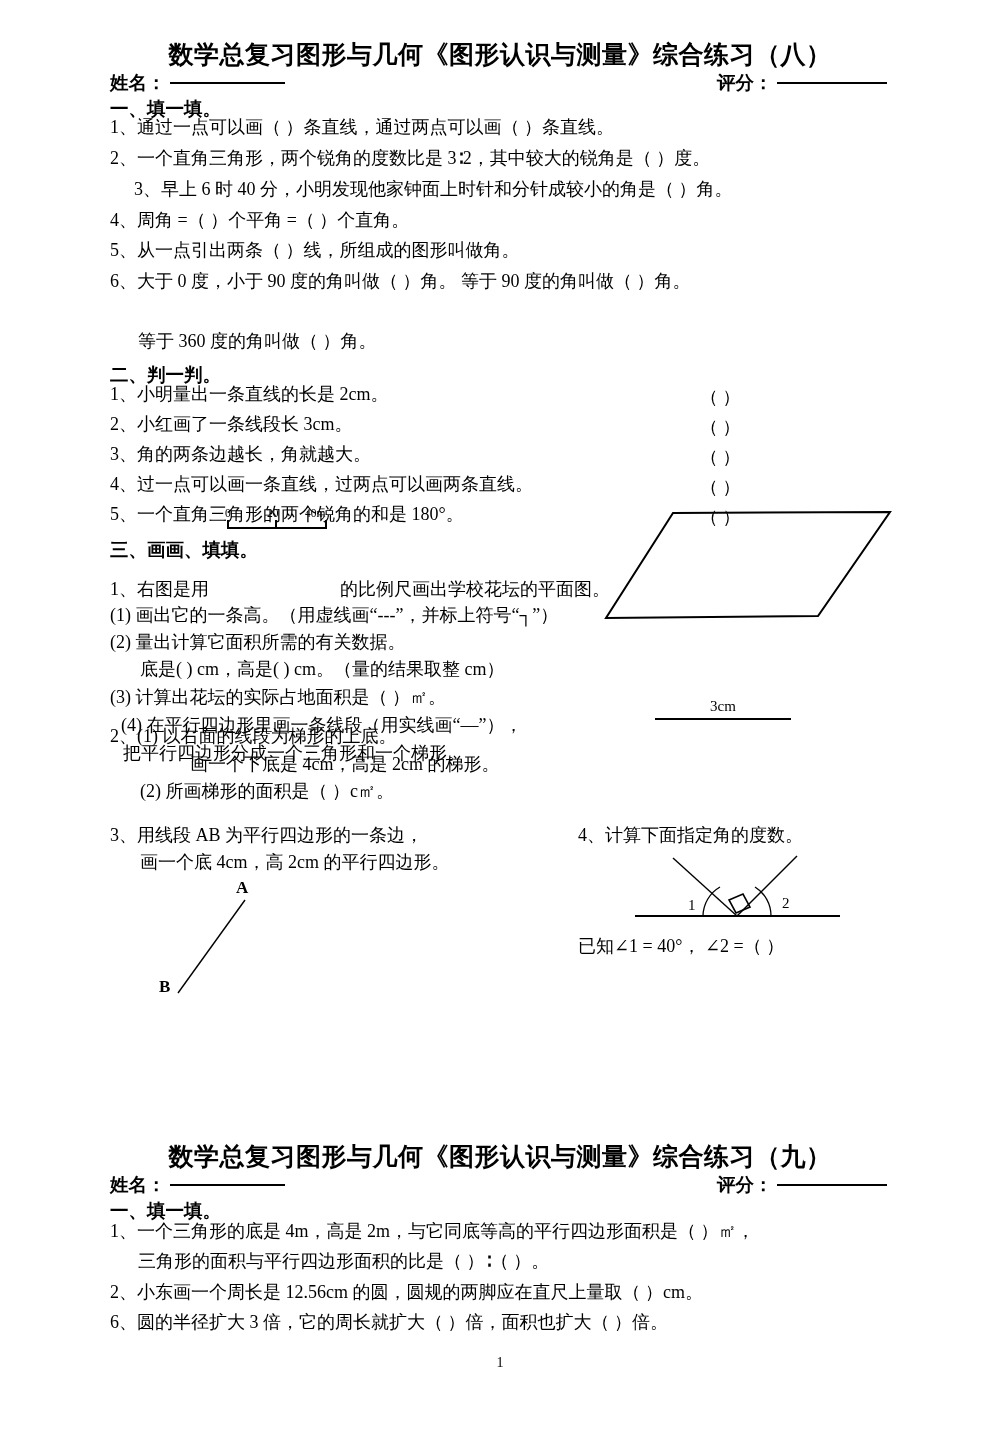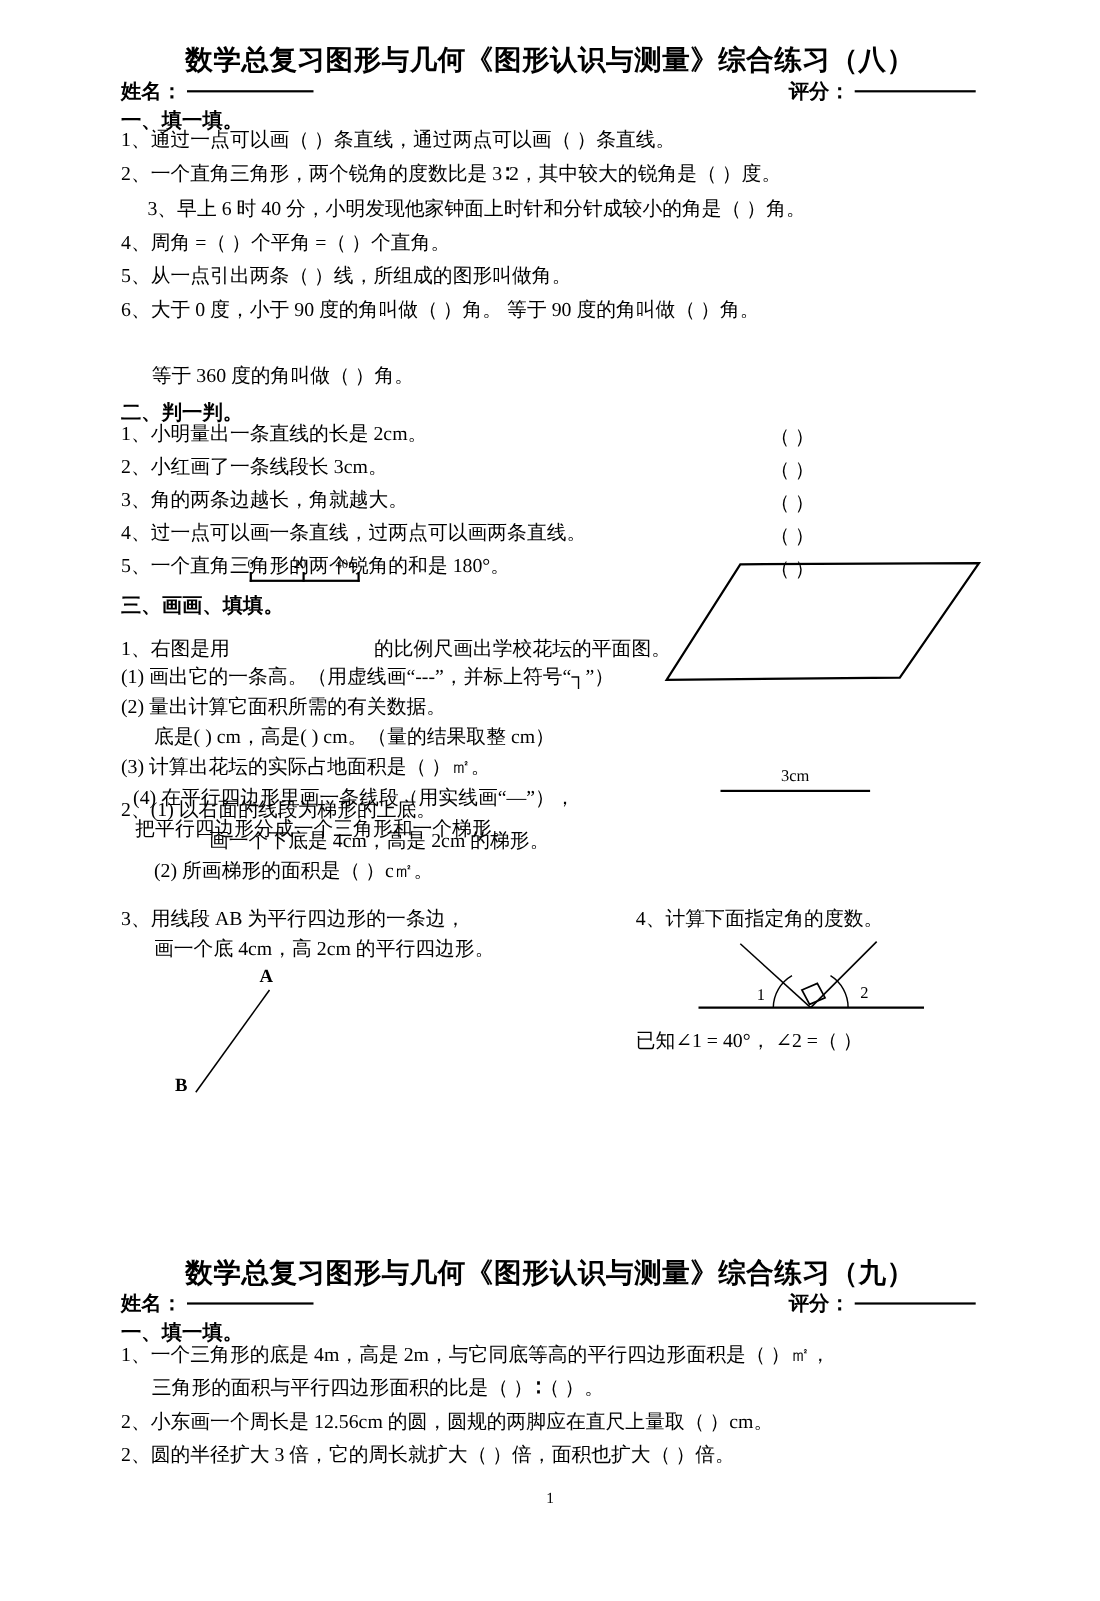--- a/index.html
+++ b/index.html
@@ -239,17 +239,17 @@
   </div>
   <div class="namerow" style="left:717px; top:1172px;">
     <span>评分：</span><span class="blankline" style="width:110px;"></span>
   </div>
 
   <div class="sec-head" style="left:110px; top:1198px;">一、填一填。</div>
 
   <div class="qline" style="left:110px; top:1222px;">1、一个三角形的底是 4m，高是 2m，与它同底等高的平行四边形面积是（           ）㎡，</div>
   <div class="qline" style="left:138px; top:1252px;">三角形的面积与平行四边形面积的比是（      ）∶（      ）。</div>
   <div class="qline" style="left:110px; top:1283px;">2、小东画一个周长是 12.56cm 的圆，圆规的两脚应在直尺上量取（          ）cm。</div>
-  <div class="qline" style="left:110px; top:1313px;">2、圆的半径扩大 3 倍，它的周长就扩大（         ）倍，面积也扩大（         ）倍。</div>
+  <div class="qline" style="left:110px; top:1313px;">6、圆的半径扩大 3 倍，它的周长就扩大（         ）倍，面积也扩大（         ）倍。</div>
 
   <div class="pagenum" style="top:1355px;">1</div>
 
 </div>
 
 </body></html>

